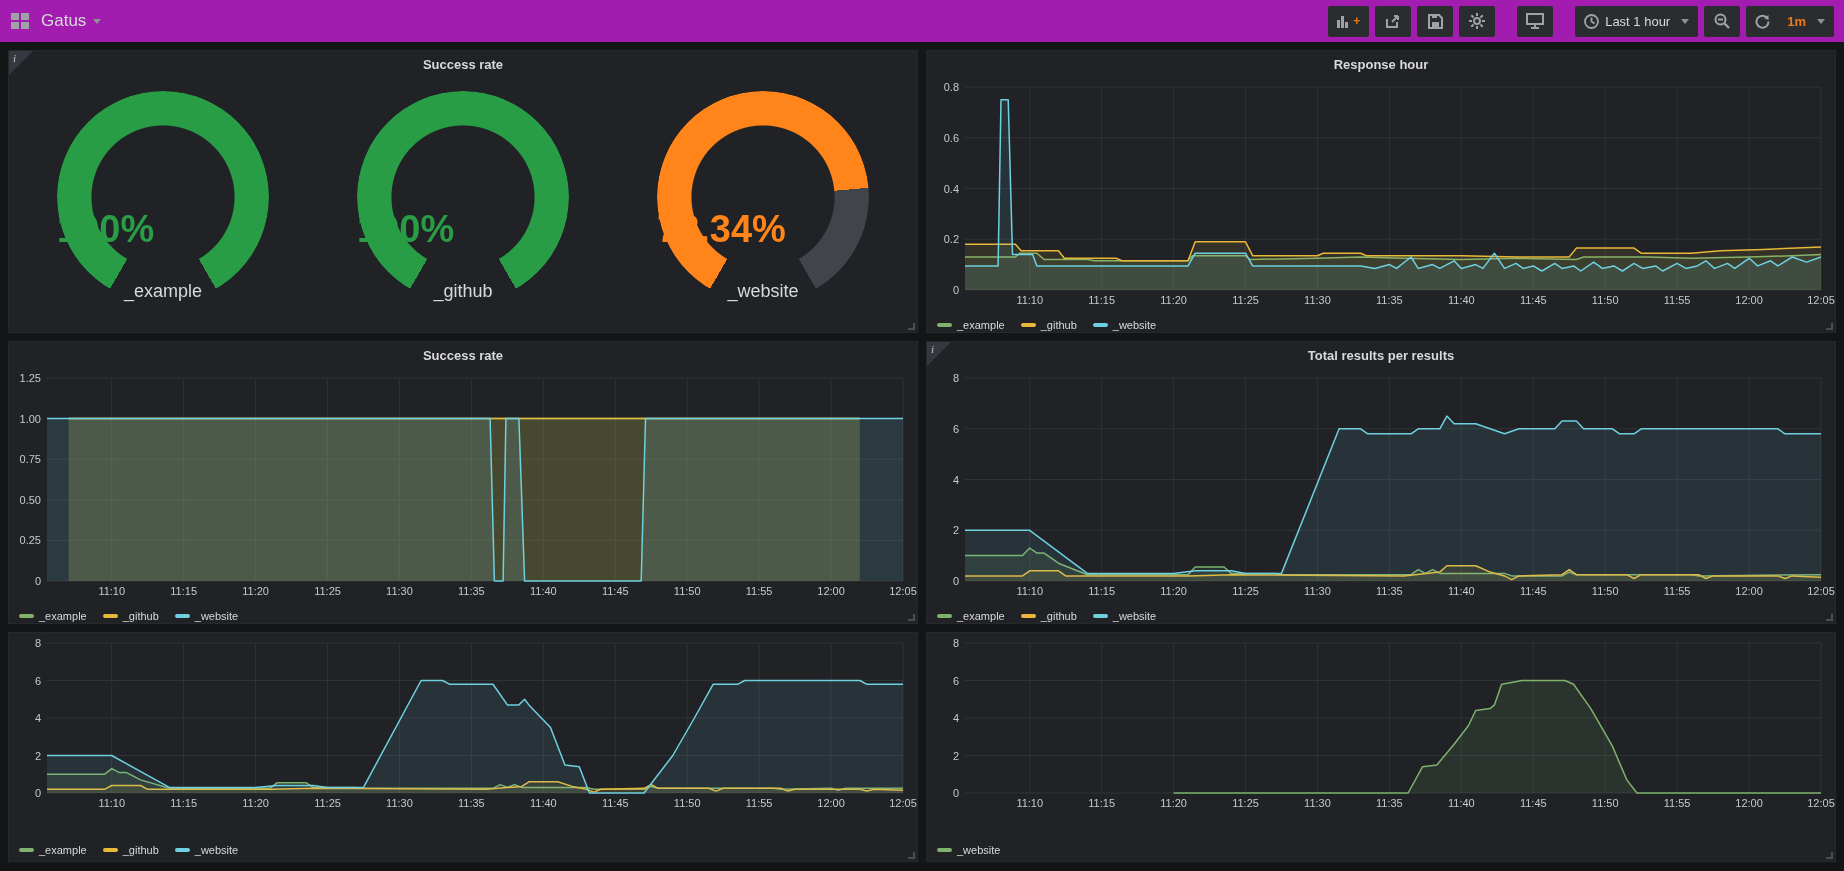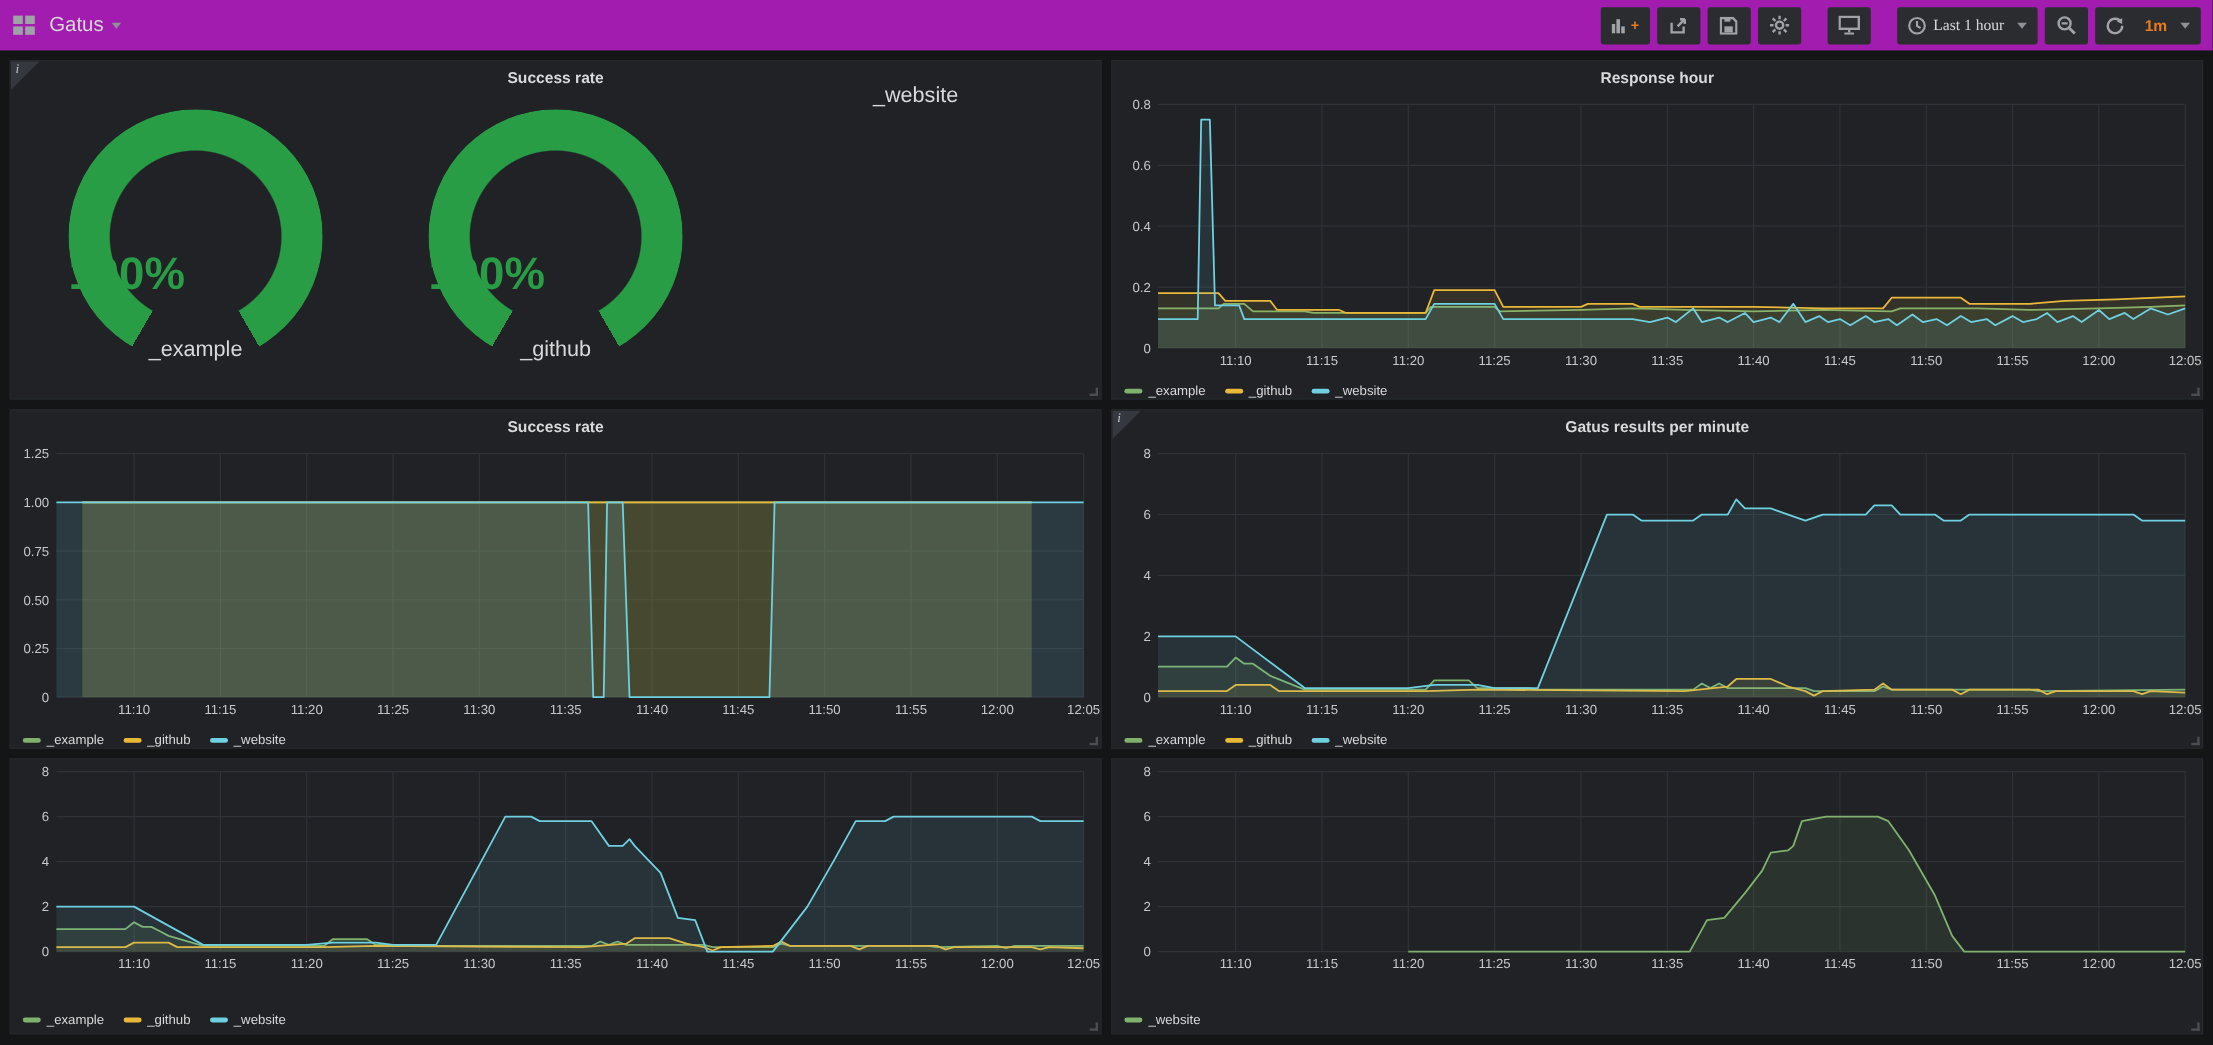--- a/index.html
+++ b/index.html
@@ -13,21 +13,21 @@
   .grid-icon { width:20px; height:20px; display:inline-block; }
   .nav-title { color:#d8d9da; font-size:17px; margin-left:11px; }
   .caret { width:0; height:0; border-left:4px solid transparent; border-right:4px solid transparent;
     border-top:5px solid #8e9196; display:inline-block; margin-left:7px; }
   .nav-right { margin-left:auto; display:flex; align-items:center; }
   .nav-btn { background:#2a2c30; height:31px; min-width:36px; border-radius:2px;
     display:flex; align-items:center; justify-content:center; padding:0 9px;
     margin-left:6px; color:#9fa3a8; cursor:pointer; }
   .nav-btn svg { display:block; }
   .nav-gap { width:16px; }
-  .nav-label { color:#d8d9da; font-size:13px; margin:0 4px 0 6px;font-family:Liberation Serif, serif; }
+  .nav-label { color:#d8d9da; font-size:13px; margin:0 4px 0 6px; }
   .refresh-label { color:#eb7b18; font-size:13px; font-weight:700; margin:0 4px 0 17px; }
   .plus-badge { color:#eb7b18; font-weight:700; font-size:12px; margin-left:1px; }
 
   
   .dashboard { padding:8px; display:grid; grid-template-columns:1fr 1fr;
     grid-template-rows:283px 283px 230px; gap:8px; }
   .panel { background:#202226; border:1px solid #26282c; position:relative;
     display:flex; flex-direction:column; overflow:hidden; }
   .panel-header { height:26px; display:flex; align-items:center; justify-content:center;
     flex:0 0 auto; }
@@ -169,20 +169,24 @@
         <div class="gauge-name">_example</div>
       </div>
       <div class="gauge">
         <div class="gauge-wrap">
           <div class="gauge-arc" style="background: conic-gradient(from 210deg, rgb(41, 156, 70) 0deg, rgb(41, 156, 70) 300deg, rgb(65, 68, 75) 300deg, rgb(65, 68, 75) 300deg, transparent 300deg, transparent 360deg);"></div>
           <div class="gauge-value" style="color: rgb(41, 156, 70);">100%</div>
         </div>
         <div class="gauge-name">_github</div>
       </div>
       <div class="gauge">
+        <div class="gauge-wrap">
+          <div class="gauge-arc" style="background: conic-gradient(from 210deg, rgb(255, 133, 27) 0deg, rgb(255, 133, 27) 235.02deg, rgb(65, 68, 75) 235.02deg, rgb(65, 68, 75) 300deg, transparent 300deg, transparent 360deg);"></div>
+          <div class="gauge-value" style="color: rgb(255, 133, 27);">78.34%</div>
+        </div>
         <div class="gauge-name">_website</div>
       </div>
     </div>
     <span class="resize-handle"></span>
   </div>
 
   <div class="panel">
     <div class="panel-header">
       <span class="panel-title">Response hour</span>
     </div>
@@ -308,21 +312,21 @@
         </span>
       </div>
     <span class="resize-handle"></span>
   </div>
 
   <div class="panel">
     <span class="info-corner">
         <i>i</i>
       </span>
     <div class="panel-header">
-      <span class="panel-title">Gatus results per minute</span>
+      <span class="panel-title">Total results per results</span>
     </div>
     <div class="chart"><svg width="908" height="233">
           <line x1="102.73949579831933" x2="102.73949579831933" y1="10" y2="213" stroke="#2f3237" stroke-width="1"></line>
           <text x="102.73949579831933" y="227" text-anchor="middle" fill="#c7c8c9" font-size="11">11:10</text>
           <line x1="174.67226890756302" x2="174.67226890756302" y1="10" y2="213" stroke="#2f3237" stroke-width="1"></line>
           <text x="174.67226890756302" y="227" text-anchor="middle" fill="#c7c8c9" font-size="11">11:15</text>
           <line x1="246.60504201680672" x2="246.60504201680672" y1="10" y2="213" stroke="#2f3237" stroke-width="1"></line>
           <text x="246.60504201680672" y="227" text-anchor="middle" fill="#c7c8c9" font-size="11">11:20</text>
           <line x1="318.5378151260504" x2="318.5378151260504" y1="10" y2="213" stroke="#2f3237" stroke-width="1"></line>
           <text x="318.5378151260504" y="227" text-anchor="middle" fill="#c7c8c9" font-size="11">11:25</text>

